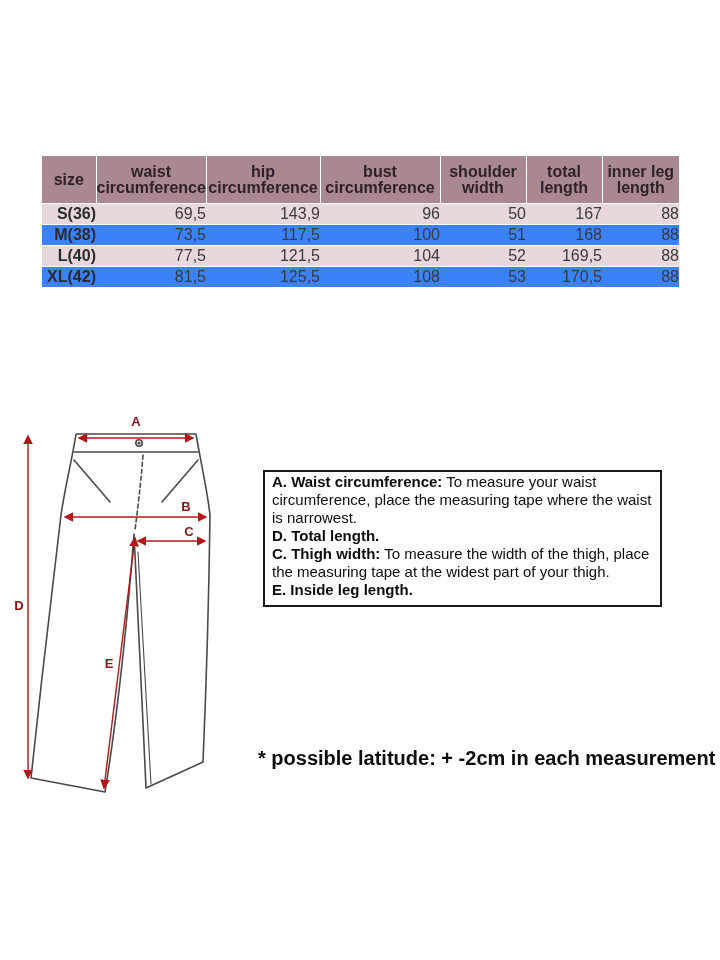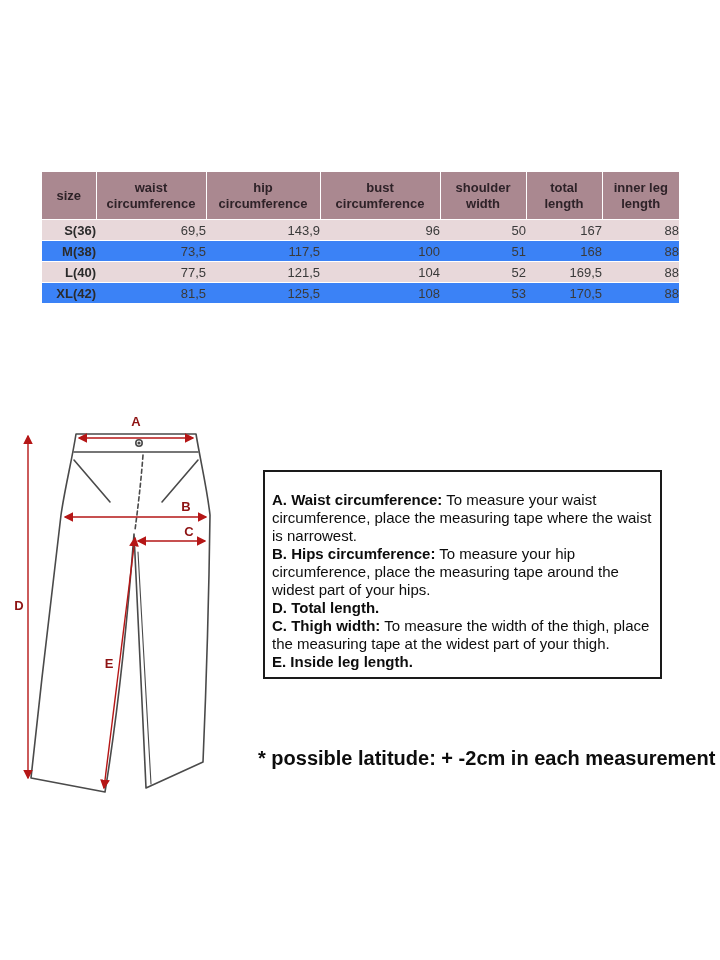--- a/index.html
+++ b/index.html
@@ -5,23 +5,23 @@
   html,body{margin:0;padding:0;}
   body{
     width:720px;height:960px;background:#ffffff;
     font-family:"Liberation Sans", sans-serif;
     position:relative;overflow:hidden;color:#222;
   }
   .page{position:absolute;inset:0;}
 
   
   table.size-table{
-    position:absolute;left:42px;top:172px;width:637px;
+    position:absolute;left:42px;top:156px;width:637px;
     border-collapse:collapse;table-layout:fixed;
-    font-size:13px;
+    font-size:16px;
     border-radius:16px;
   }
   table.size-table th{
     background:#aa8890;color:#2e2228;font-weight:bold;
     height:47px;padding:0;vertical-align:middle;
     border-left:1px solid #fff;
   }
   table.size-table th:first-child{border-left:none;}
   table.size-table th .hl{line-height:16px;text-align:center;}
   table.size-table td{
@@ -32,21 +32,21 @@
   table.size-table tr.row-dark  td{background:#3b82f6;}
   table.size-table td.size-cell{font-weight:bold;color:#2b2b2b;}
 
   
   .diagram{position:absolute;left:10px;top:412px;width:250px;height:400px;}
 
   
   .instructions{
     position:absolute;left:263px;top:470px;width:381px;
     border:2px solid #1a1a1a;background:#fff;
-    padding:19px 7px 6px 7px;
+    padding:1px 7px 6px 7px;
     font-size:15px;line-height:18px;color:#0d0d0d;
   }
   .instr b{font-weight:bold;}
 
   
   .note{
     position:absolute;left:258px;top:747px;
     font-size:20px;font-weight:bold;color:#0d0d0d;
   }
 </style>
@@ -175,21 +175,20 @@
       <text x="126" y="14">A</text>
       <text x="176" y="99">B</text>
       <text x="179" y="124">C</text>
       <text x="9" y="198">D</text>
       <text x="99" y="256">E</text>
     </g>
   </svg>
 
   <div class="instructions">
     <div class="instr"><b>A. Waist circumference:</b><span> To measure your waist circumference, place the measuring tape where the waist is narrowest.</span></div>
-    <div class="instr"><b>B. Hips circumference:</b><span> To measure your hip circumference, place the measuring tape around the widest part of your hips.</span></div>
     <div class="instr"><b>D. Total length.</b><span></span></div>
     <div class="instr"><b>C. Thigh width:</b><span> To measure the width of the thigh, place the measuring tape at the widest part of your thigh.</span></div>
     <div class="instr"><b>E. Inside leg length.</b><span></span></div>
   </div>
 
   <div class="note">* possible latitude: + -2cm in each measurement</div>
 
 </div>
 
 </body></html>

